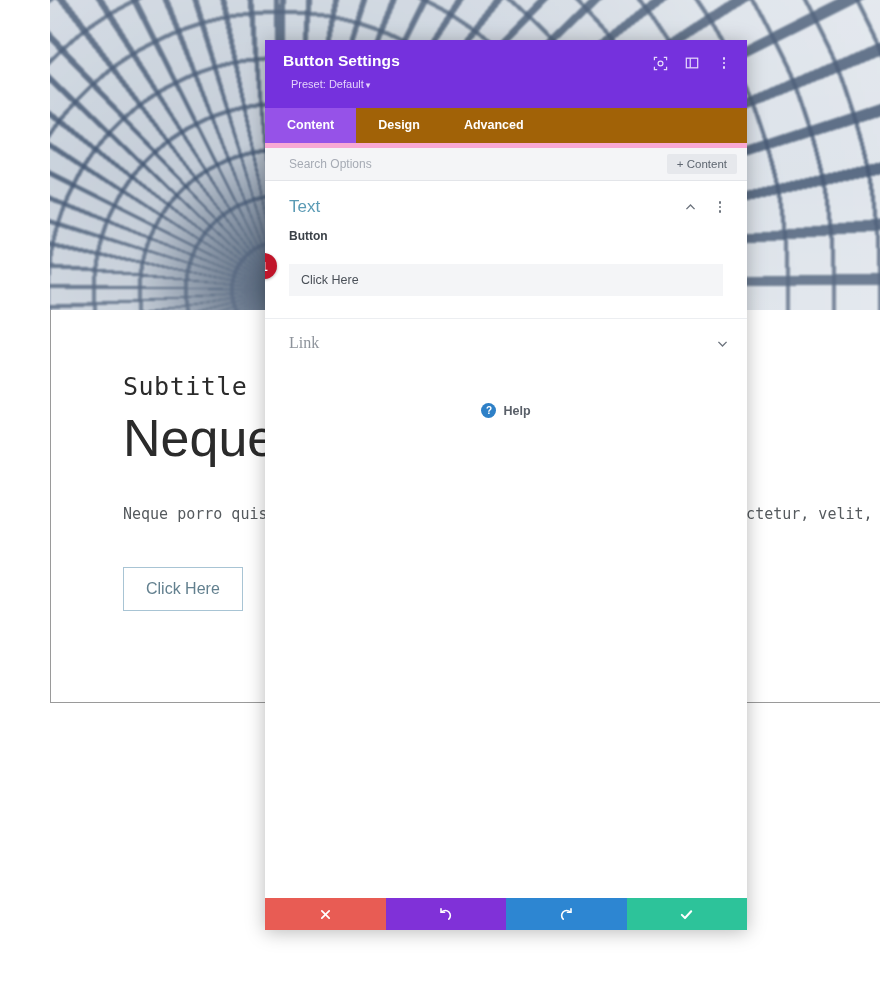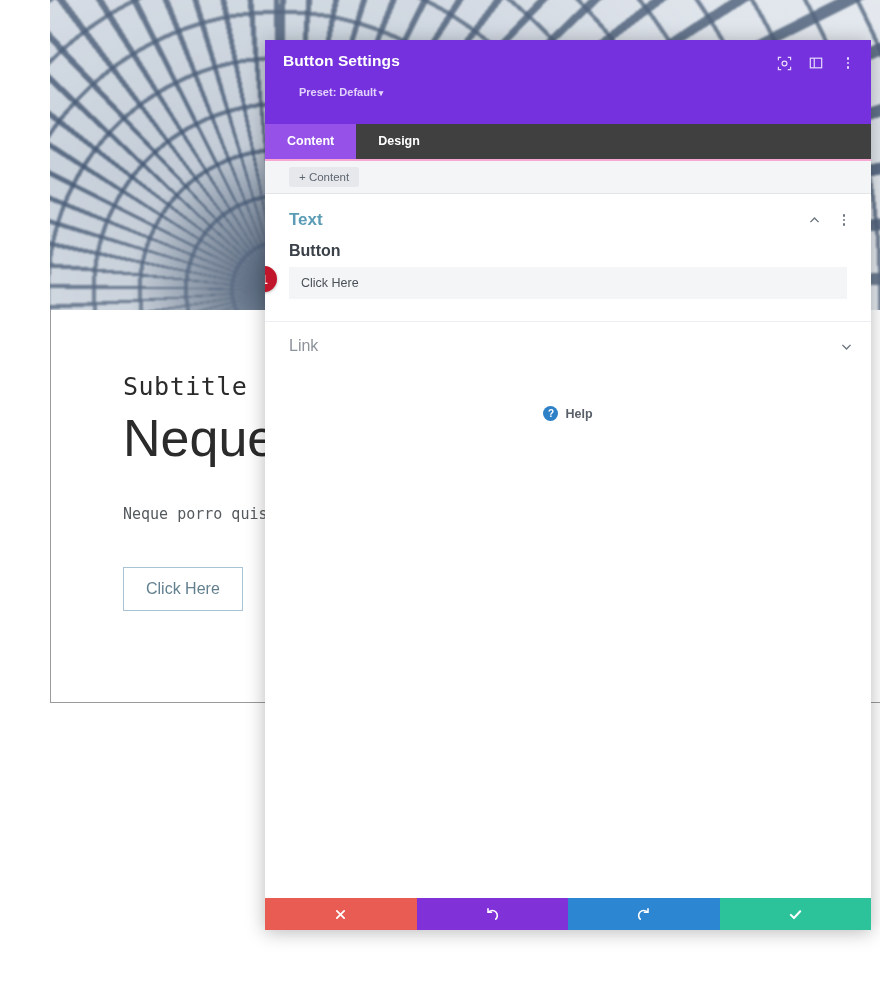--- a/index.html
+++ b/index.html
@@ -109,21 +109,21 @@
     font-size: 16px;
     background: #ffffff;
     font-family: "Liberation Sans", sans-serif;
   }
 
   
   #modal {
     position: absolute;
     left: 265px;
     top: 40px;
-    width: 606px;
+    width: 482px;
     height: 890px;
     background: #ffffff;
     box-shadow: 0 2px 18px rgba(0,0,0,0.28);
     display: flex;
     flex-direction: column;
     z-index: 20;
   }
 
   
   .modal-header {
@@ -135,22 +135,22 @@
   .modal-title {
     color: #ffffff;
     font-size: 15.5px;
     font-weight: bold;
     margin: 0 0 3px 0;
     letter-spacing: 0.1px;
   }
   .modal-preset {
     color: #e3d2fb;
     font-size: 11px;
-    font-weight: bold;
-    margin: 16px;
+    font-weight: normal;
+    margin: 8px;
   }
   .preset-caret { font-size: 9px; margin-left: 2px; }
   .header-icons {
     position: absolute;
     right: 14px;
     top: 14px;
     display: flex;
     align-items: center;
     gap: 14px;
   }
@@ -163,24 +163,24 @@
   .hicon svg { display: block; }
   .dots-v {
     display: flex; flex-direction: column; gap: 2px;
     align-items: center; justify-content: center;
     width: 18px; height: 18px; cursor: pointer;
   }
   .dots-v i { width: 2.5px; height: 2.5px; background: #e6d9fb; border-radius: 50%; display:block; }
 
   
   .modal-tabs {
-    background: #404040;
+    background: #a16207;
     display: flex;
     flex: 0 0 auto;
-    border-bottom: 2px solid #f9a8d4;
+    border-bottom: 5px solid #f9a8d4;
   }
   .tab {
     padding: 10px 22px 11px 22px;
     color: #ffffff;
     font-size: 12.5px;
     font-weight: bold;
     cursor: pointer;
     background: transparent;
   }
   .tab.active { background: #9652e8; }
@@ -228,35 +228,35 @@
   .section-open { padding: 0; }
   .section-head {
     display: flex;
     align-items: center;
     justify-content: space-between;
     padding: 16px 18px 12px 24px;
   }
   .section-title-open {
     color: #5b9bb5;
     font-size: 17px;
-    font-weight: 700;
+    font-weight: 400;
   }
   .section-head-icons { display: flex; align-items: center; gap: 14px; }
   .chev {
     width: 14px; height: 14px; color: #6c737d; cursor: pointer;
     display: flex; align-items: center; justify-content: center;
   }
   .dots-v-dark i { background: #6c737d; }
 
   .field-wrap { padding: 0 24px 22px 24px; position: relative; }
   .field-label {
-    font-size: 16px;
+    font-size: 12px;
     color: #3b4148;
     font-weight: bold;
-    margin-bottom: 7px;
+    margin-bottom: 21px;
   }
   .field-input {
     width: 100%;
     box-sizing: border-box;
     background: #f4f5f7;
     border: none;
     outline: none;
     padding: 9px 12px;
     font-size: 12.5px;
     color: #4a5058;
@@ -280,20 +280,21 @@
     z-index: 5;
   }
 
   .section-collapsed {
     border-top: 1px solid #eceef1;
     padding: 15px 18px 15px 24px;
     display: flex;
     align-items: center;
     justify-content: space-between;
     cursor: pointer;
+    font-family: Liberation Serif, serif;
   }
   .section-collapsed:last-of-type { border-bottom: 1px solid #eceef1; }
   .section-title-collapsed {
     color: #8d939b;
     font-size: 16px;
     font-weight: 400;
   }
 
   .help-row {
     display: flex;
@@ -374,23 +375,25 @@
         <i></i>
           <i></i>
           <i></i>
       </div>
     </div>
   </div>
 
   <div class="modal-tabs">
     <div class="tab active">Content</div>
     <div class="tab">Design</div>
+    <div class="tab">Advanced</div>
   </div>
 
   <div class="search-bar">
+    <input class="search-input" type="text" placeholder="Search Options" style="">
     <div class="filter-btn">+ Content</div>
   </div>
 
   <div class="modal-body">
 
     <div class="section-open">
       <div class="section-head">
         <div class="section-title-open">Text</div>
         <div class="section-head-icons">
           <div class="chev">

